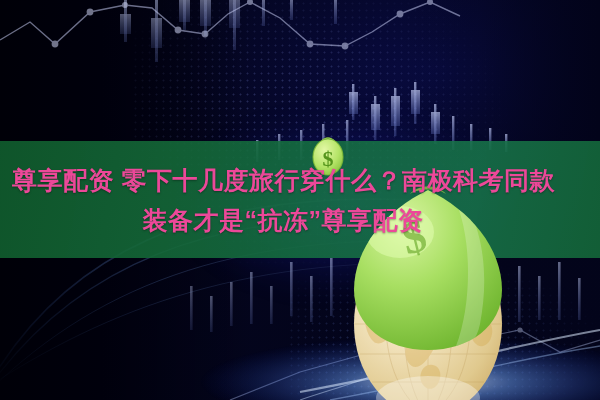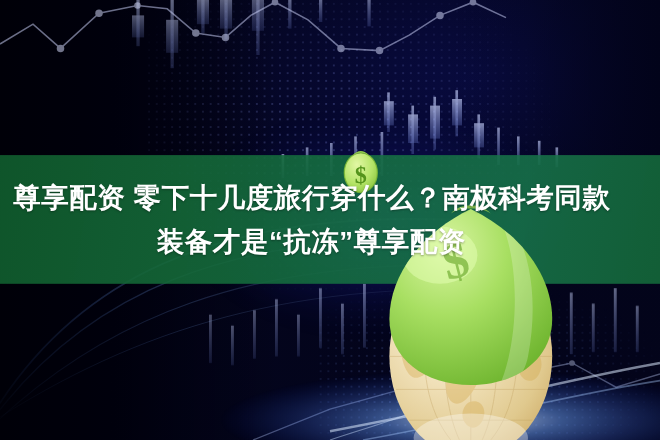--- a/index.html
+++ b/index.html
@@ -93,21 +93,21 @@
     left: 0;
     top: 141px;
     width: 600px;
     height: 117px;
     display: flex;
     flex-direction: column;
     justify-content: center;
     z-index: 40;
   }
   .hl-line {
-    color: #ffffff;
+    color: #ec4899;
     font-size: 25px;
     font-weight: bold;
     letter-spacing: 0.5px;
     line-height: 40px;
     white-space: nowrap;
     text-shadow: 0 1px 2px rgba(0,0,0,0.35);
   }
   .hl-line.l1 { padding-left: 12px; }
   .hl-line.l2 { text-align: center; padding-right: 34px; }
 

